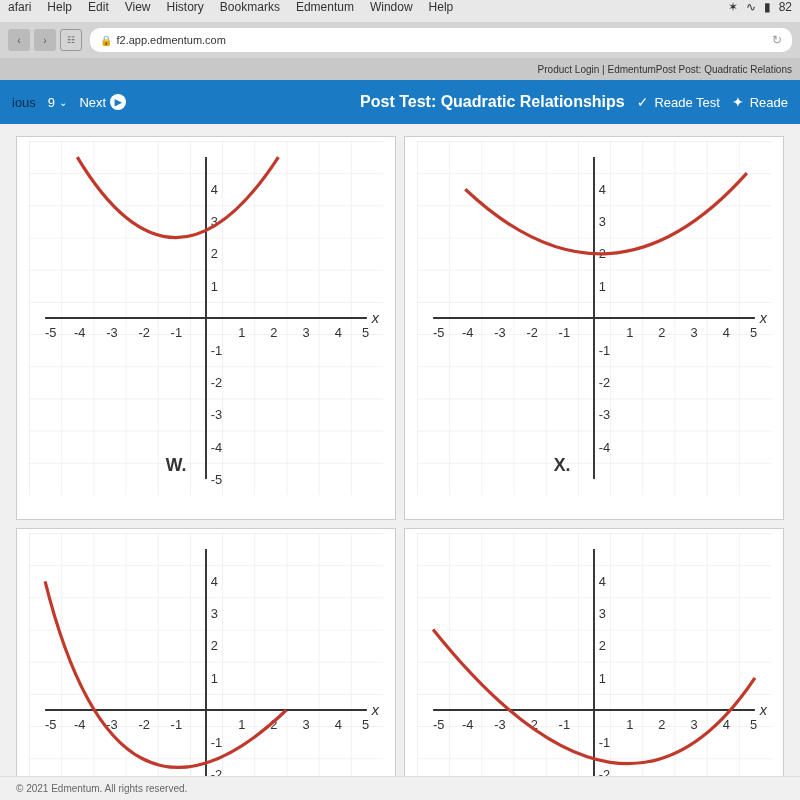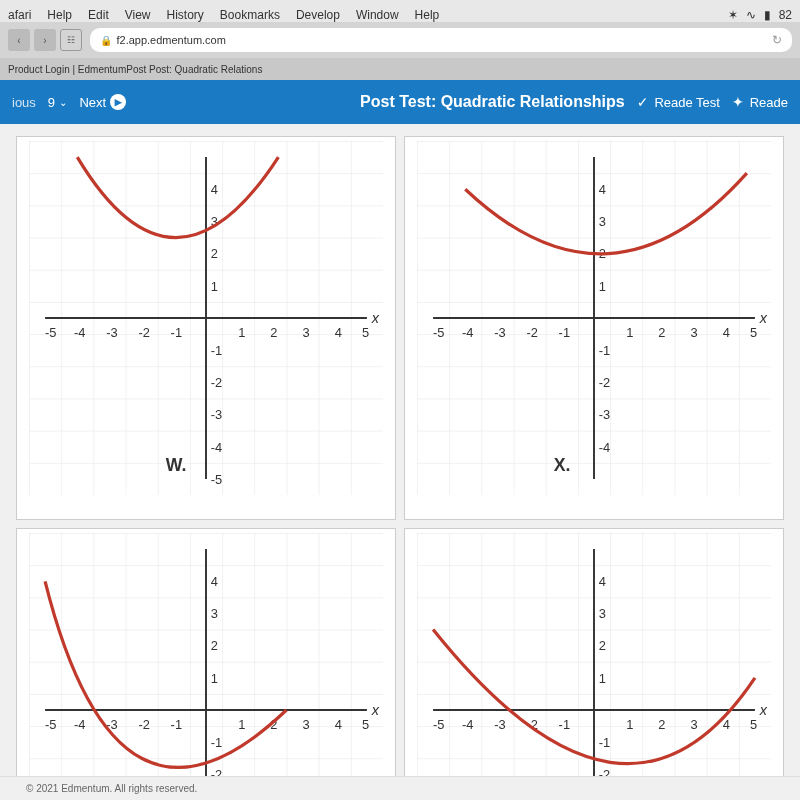--- a/index.html
+++ b/index.html
@@ -9,21 +9,21 @@
       background: #000;
       font-family: -apple-system, BlinkMacSystemFont, 'Helvetica Neue', Arial, sans-serif;
       overflow: hidden;
     }
 
     
     .mac-bar {
       background: #e8e8e8;
       height: 22px;
       display: flex;
-      align-items: flex-end;
+      align-items: flex-start;
       padding: 0 8px;
       font-size: 12px;
       color: #333;
       justify-content: space-between;
     }
     .mac-bar-left { display: flex; gap: 16px; }
     .mac-bar-right { display: flex; gap: 8px; align-items: center; }
 
     
     .browser-chrome {
@@ -66,36 +66,36 @@
 
     
     .tab-bar {
       background: #c8c8c8;
       height: 22px;
       display: flex;
       align-items: center;
       padding: 0 8px;
       font-size: 10px;
       color: #333;
-      justify-content: flex-start;
+      justify-content: flex-end;
     }
 
     
     .app-toolbar {
       background: #1a7bc4;
       height: 44px;
       display: flex;
       align-items: center;
       padding: 0 12px;
       gap: 12px;
       color: #fff;
     }
     .toolbar-prev-btn {
       font-size: 13px;
-      color: #ffffff;
+      color: #0f172a;
       cursor: pointer;
       opacity: 0.8;
     }
     .toolbar-question {
       display: flex;
       align-items: center;
       gap: 4px;
       font-size: 13px;
       color: #fff;
     }
@@ -173,38 +173,38 @@
       width: 100%;
       height: 100%;
     }
 
     
     .footer {
       background: #f0f0f0;
       height: 24px;
       display: flex;
       align-items: center;
-      padding: 0 26px;
+      padding: 0 16px;
       font-size: 10px;
       color: #666;
       border-top: 1px solid #ddd;
     }
   </style>
 </head>
 <body>
 
 <div class="mac-bar">
   <div class="mac-bar-left">
     <span>afari</span>
     <span>Help</span>
     <span>Edit</span>
     <span>View</span>
     <span>History</span>
     <span>Bookmarks</span>
-    <span>Develop</span>
+    <span>Edmentum</span>
     <span>Window</span>
     <span>Help</span>
   </div>
   <div class="mac-bar-right">
     <span>✶</span>
     <span>∿</span>
     <span>▮</span>
     <span>82</span>
   </div>
 </div>

